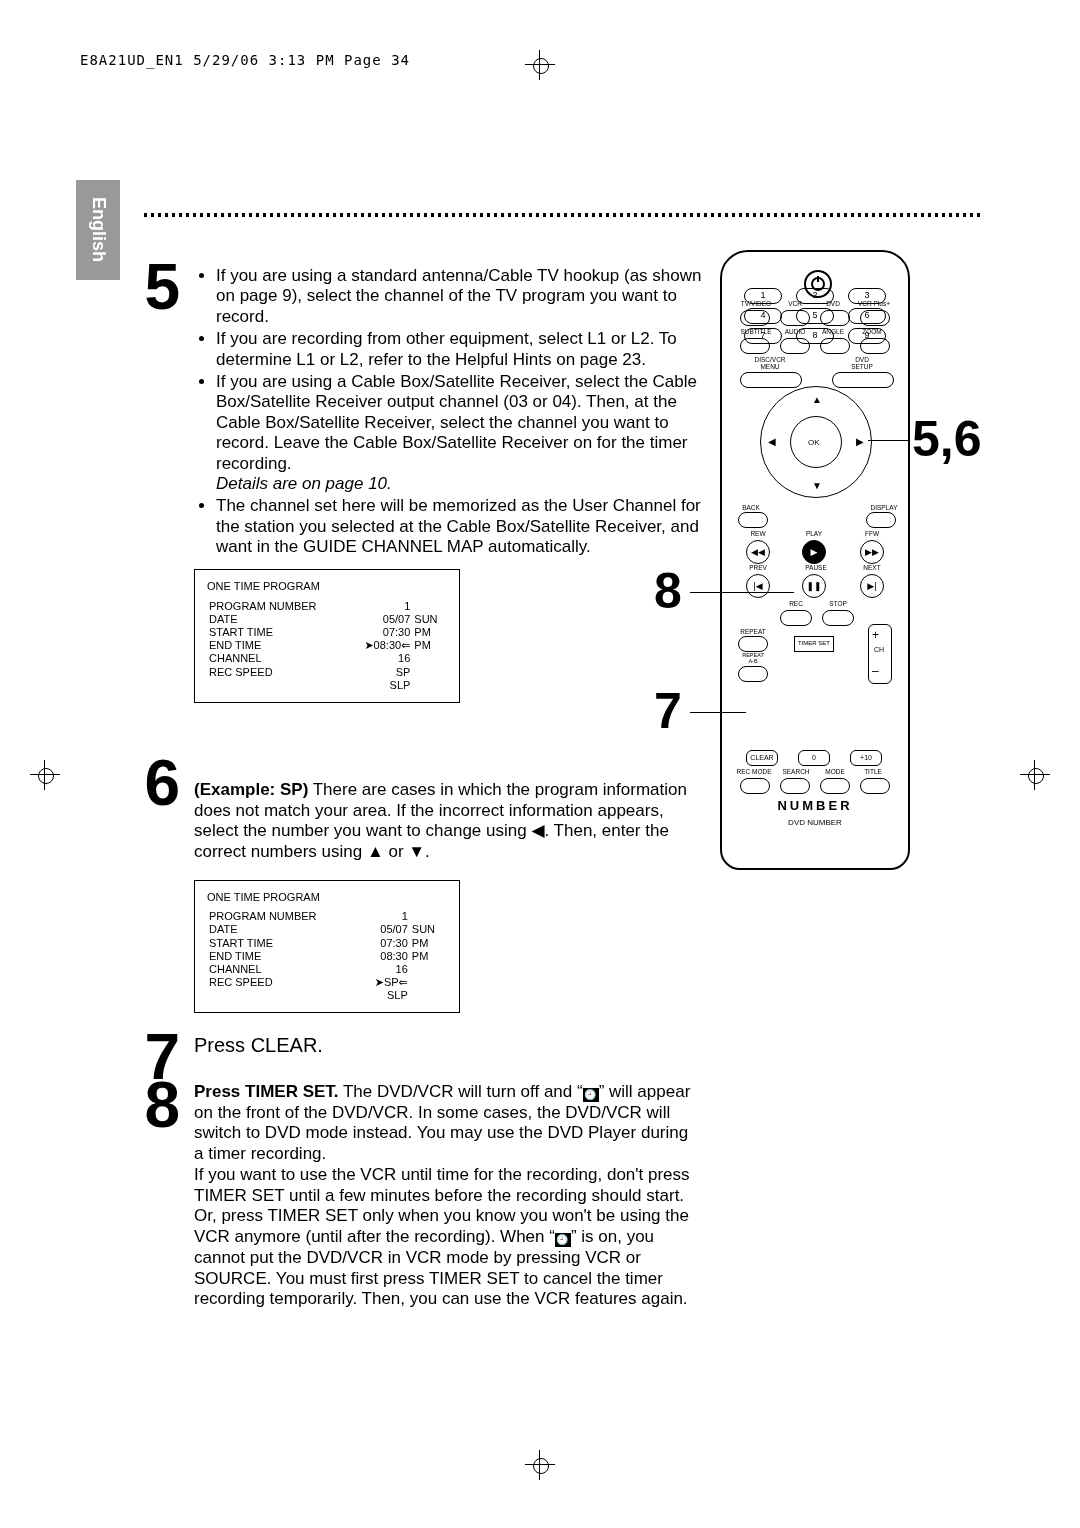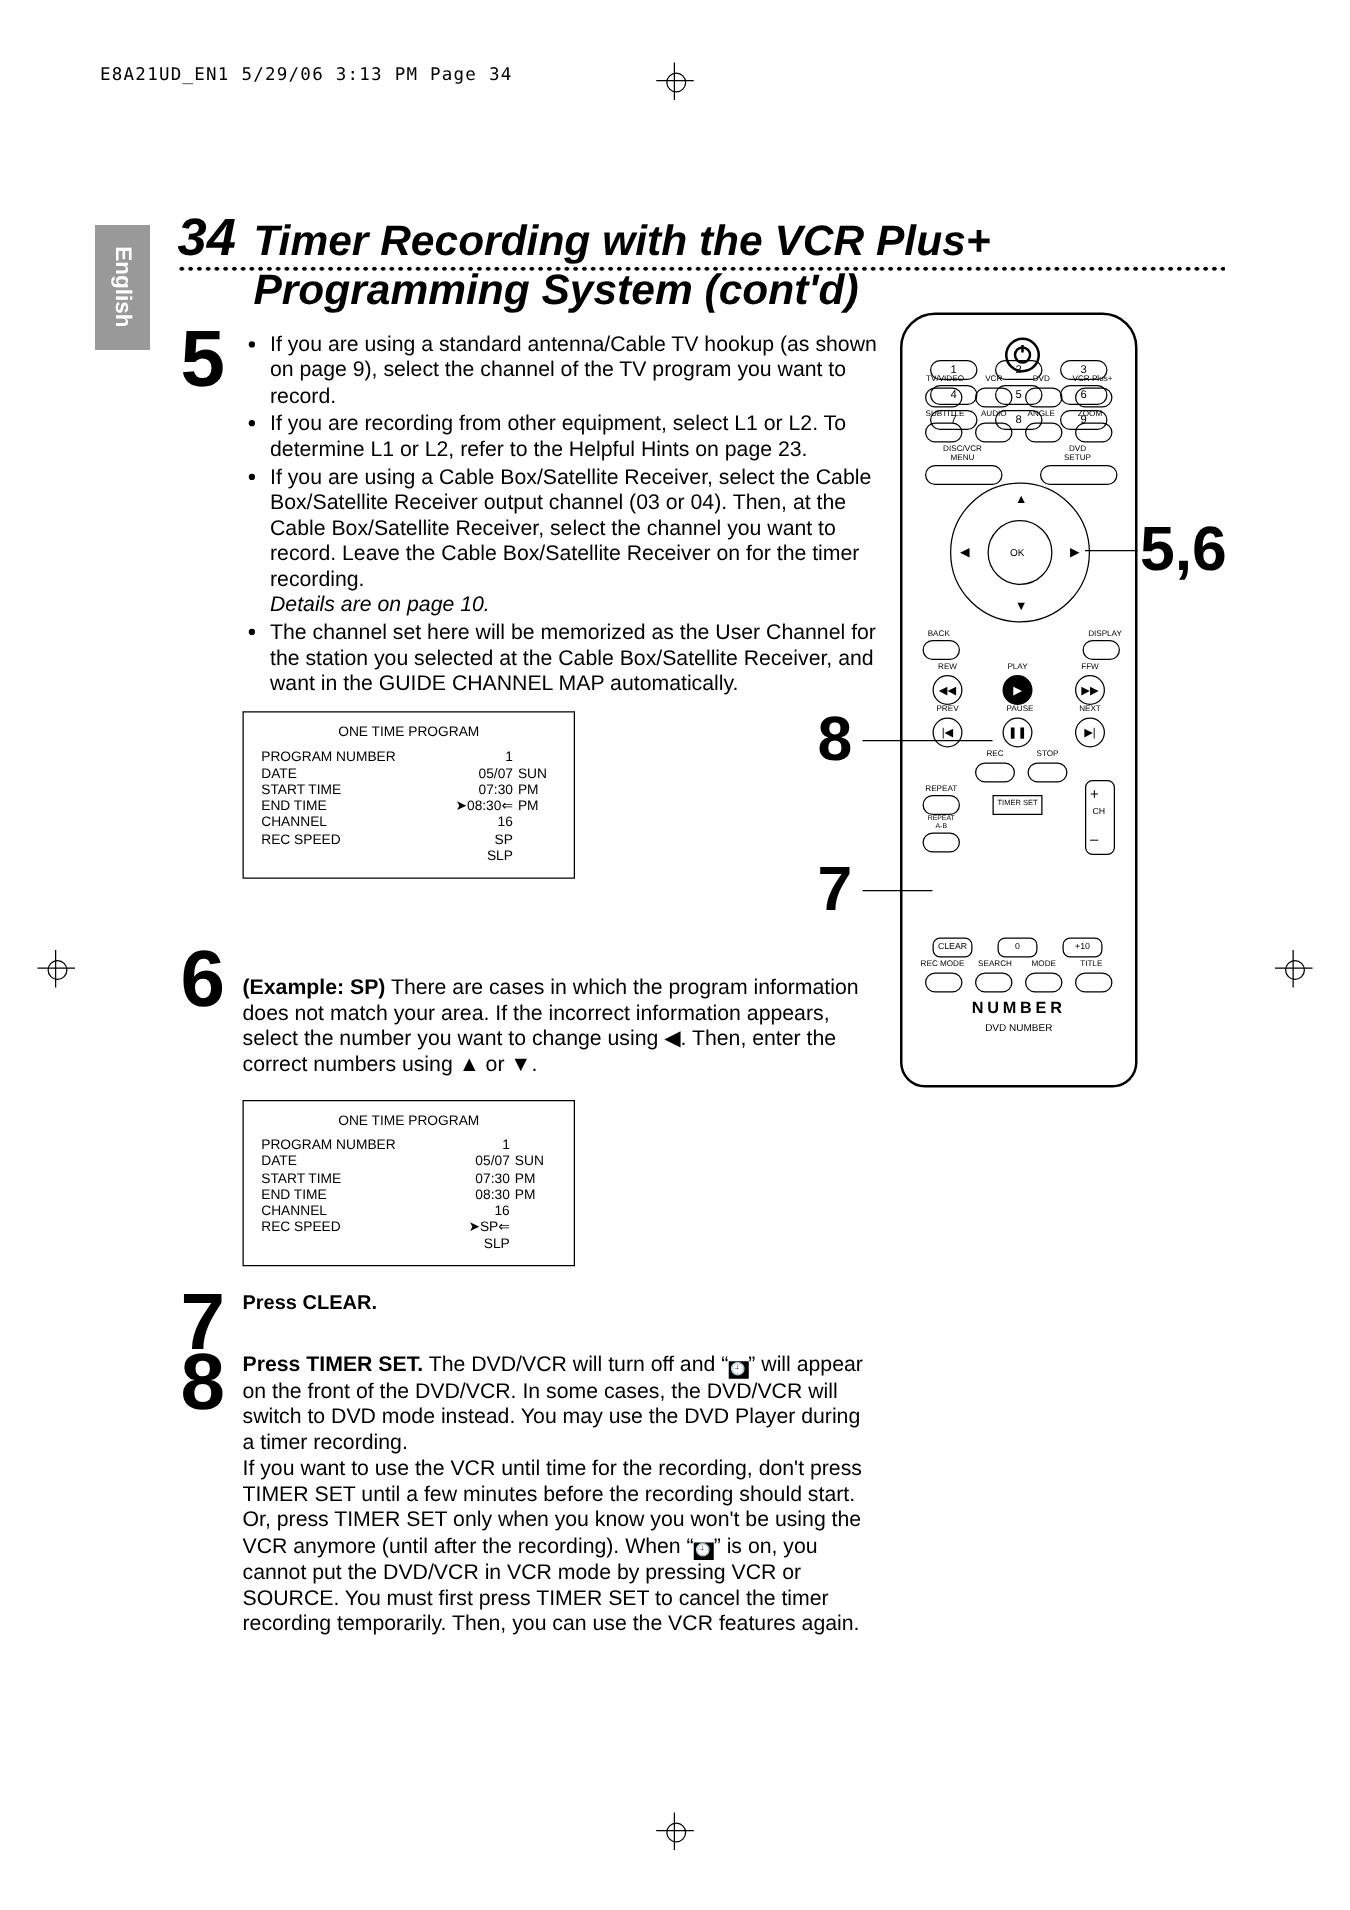--- a/index.html
+++ b/index.html
@@ -124,41 +124,41 @@
   .program-box {
     border: 1px solid #000;
     width: 240px;
     margin-top: 12px;
     margin-left: 0px;
     padding: 10px 12px 10px 12px;
     font-size: 12px;
     font-family: Arial, sans-serif;
   }
   .program-box .pb-title {
-    text-align: center;
+    text-align: left;
     font-size: 11px;
     margin-bottom: 6px;
   }
   .program-box table { border-collapse: collapse; width: 100%; font-size: 11px; }
   .program-box td { padding: 0 2px; white-space: nowrap; }
   .program-box .indent td:first-child { padding-left: 14px; }
   .body6 {
     position: absolute;
     left: 194px;
     top: 760px;
     width: 500px;
     font-size: 17px;
     line-height: 1.2;
   }
   .body7 {
     position: absolute;
     left: 194px;
     top: 1034px;
-    font-size: 16px;
-    font-weight: bold;
+    font-size: 20px;
+    font-weight: normal;
   }
   .body8 {
     position: absolute;
     left: 194px;
     top: 1082px;
     width: 500px;
     font-size: 17px;
     line-height: 1.22;
   }
   .clock-icon {
@@ -251,24 +251,20 @@
       <div class="circ"></div>
     </div>
   <div class="reg-target" style="left:1020px; top:760px;">
       <div class="circ"></div>
     </div>
 
   <div class="header-line">E8A21UD_EN1  5/29/06  3:13 PM  Page 34</div>
 
   <div class="tab">English</div>
 
-  <div class="title-row">
-    <span class="page-num">34</span>
-    <span class="title">Timer Recording with the VCR Plus+ Programming System (cont'd)</span>
-  </div>
   <div class="dots"></div>
 
   <div class="step-num step5">5</div>
   <div class="body5">
     <ul>
       <li>If you are using a standard antenna/Cable TV hookup (as shown on page 9), select the channel of the TV program you want to record.</li>
       <li>If you are recording from other equipment, select L1 or L2. To determine L1 or L2, refer to the Helpful Hints on page 23.</li>
       <li>
         <span>If you are using a Cable Box/Satellite Receiver, select the Cable Box/Satellite Receiver output channel (03 or 04). Then, at the Cable Box/Satellite Receiver, select the channel you want to record. Leave the Cable Box/Satellite Receiver on for the timer recording.</span><br>
         <span class="italic">Details are on page 10.</span>

